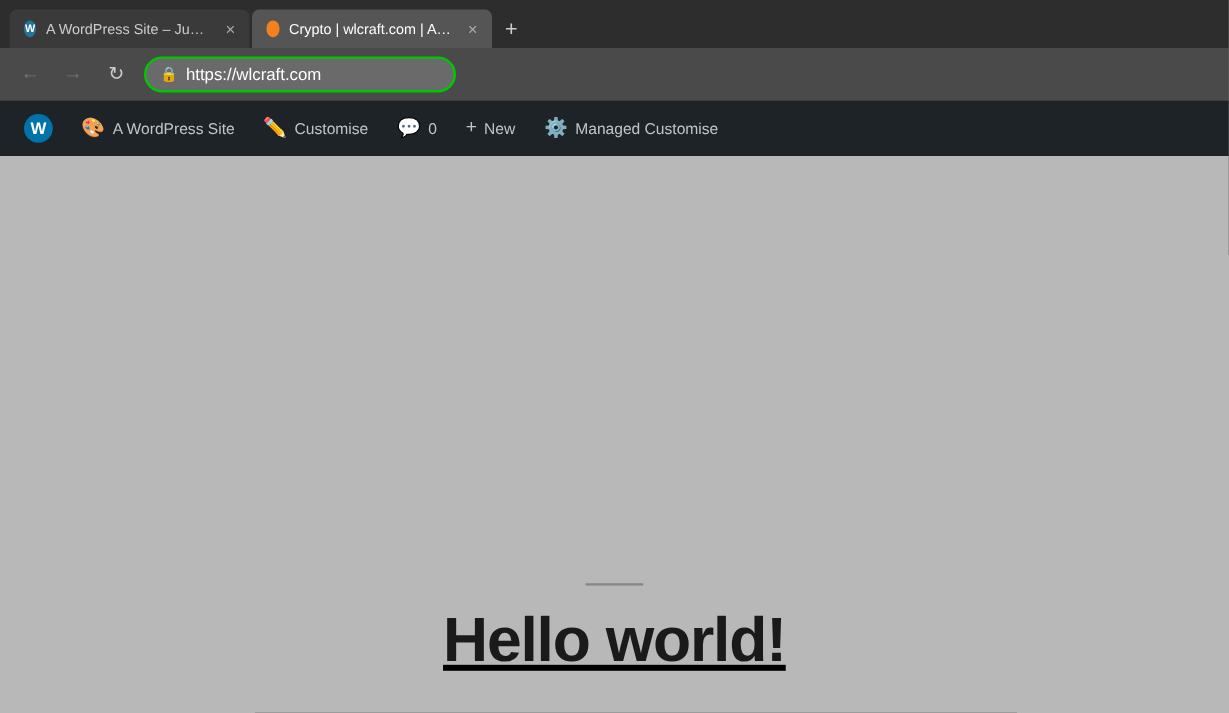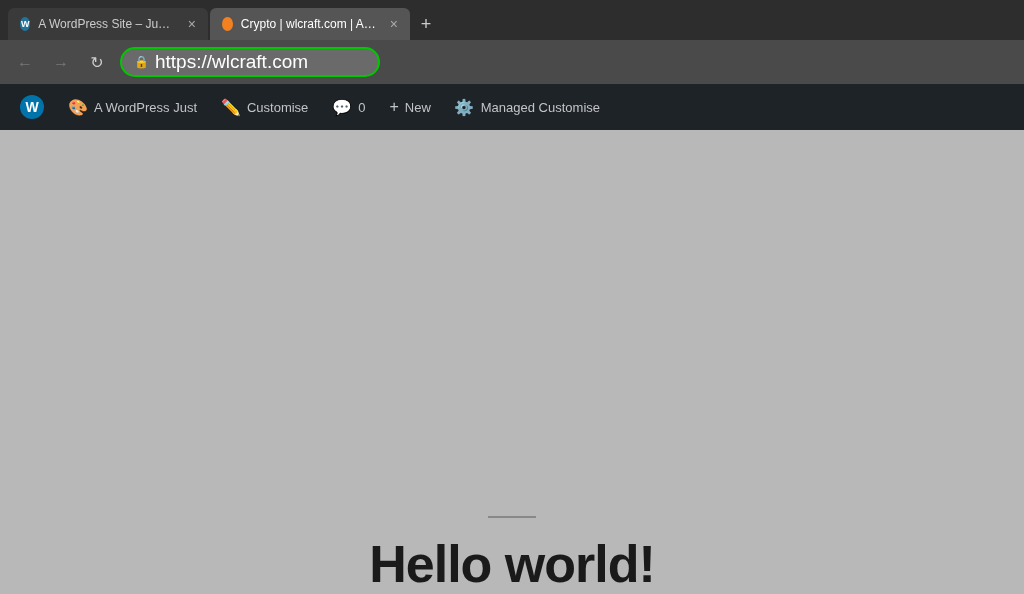--- a/index.html
+++ b/index.html
@@ -98,21 +98,21 @@
       width: 260px;
       height: 30px;
       gap: 6px;
     }
     .lock-icon {
       font-size: 12px;
       color: #ccc;
       flex-shrink: 0;
     }
     .url-text {
-      font-size: 19px;
+      font-size: 14px;
       color: #fff;
       white-space: nowrap;
       overflow: hidden;
       text-overflow: ellipsis;
     }
 
     
     .wp-admin-bar {
       display: flex;
       align-items: center;
@@ -156,20 +156,22 @@
     }
 
     
     .page-content {
       flex: 1;
       background: #b8b8b8;
       display: flex;
       flex-direction: column;
       align-items: center;
       justify-content: flex-end;
+      padding-bottom: 30px;
+      text-decoration: underline;
     }
     .hello-divider {
       width: 48px;
       height: 2px;
       background: #888;
       margin-bottom: 16px;
     }
     .hello-world-title {
       font-size: 52px;
       font-weight: 900;
@@ -231,21 +233,21 @@
   </div>
 
   <div class="wp-admin-bar">
 
     <div class="wp-admin-item">
       <div class="wp-logo">W</div>
     </div>
 
     <div class="wp-admin-item">
       <span class="wp-admin-icon">🎨</span>
-      <span>A WordPress Just</span>
+      <span>A WordPress Site</span>
     </div>
 
     <div class="wp-admin-item">
       <span class="wp-admin-icon">✏️</span>
       <span>Customise</span>
     </div>
 
     <div class="wp-admin-item">
       <span class="wp-admin-icon">💬</span>
       <span class="comment-count">0</span>

